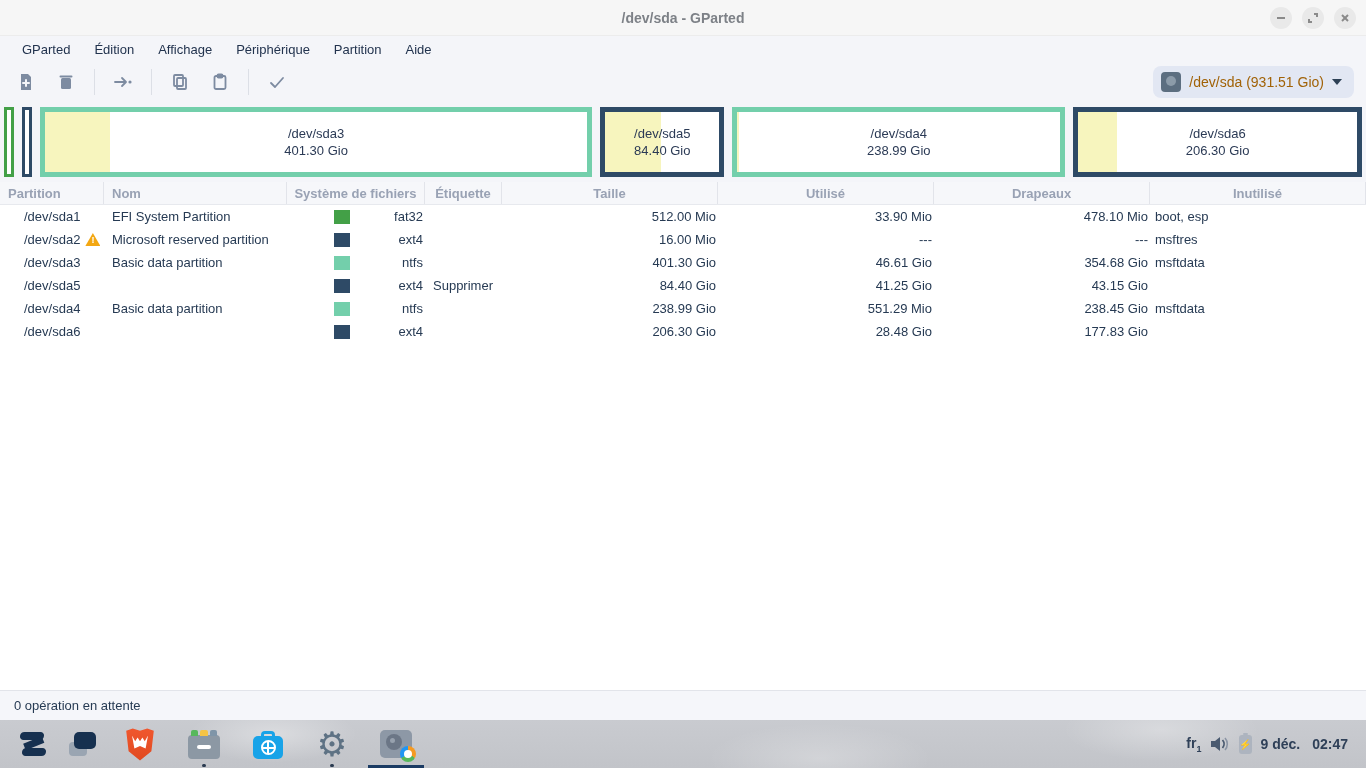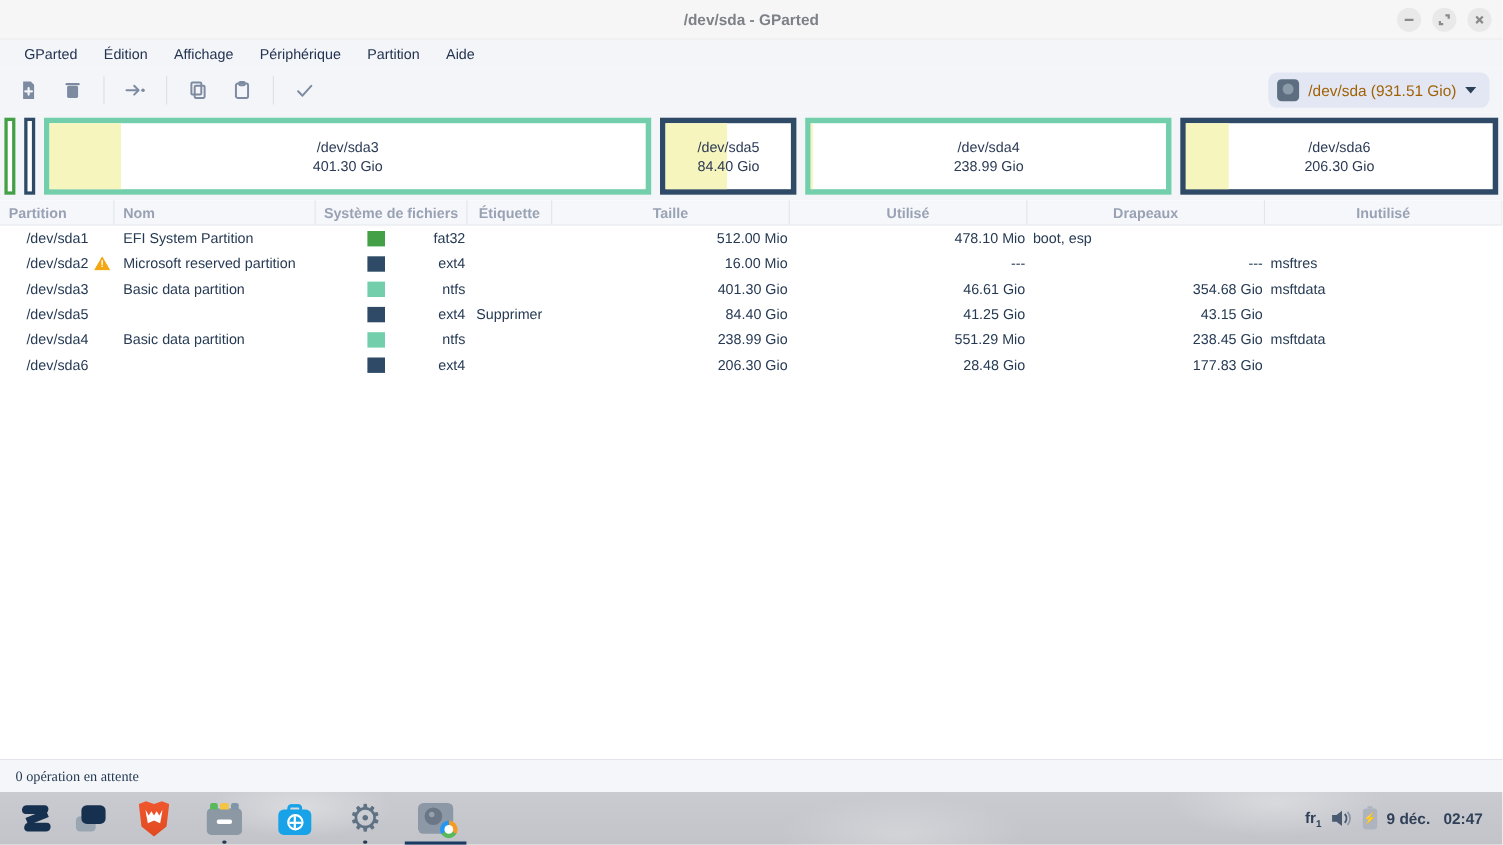--- a/index.html
+++ b/index.html
@@ -56,21 +56,21 @@
   .td.c2 { position:relative; justify-content:flex-end; padding-right:2px; }
   .td.c2 .swatch { position:absolute; left:47px; width:16px; height:14px; }
   .td.c3 { padding-left:8px; }
   .td.c4,.td.c5,.td.c6 { justify-content:flex-end; padding-right:2px; }
   .td.c7 { padding-left:5px; }
   .warn { width:15px; height:13px; background:#f3a712; clip-path:polygon(50% 0,100% 100%,0 100%);
     display:flex; align-items:flex-end; justify-content:center; color:#fff; font-size:9px; font-weight:700; line-height:11px; }
 
   
   .statusbar { height:30px; background:#f5f6fa; border-top:1px solid #e2e4ea; display:flex;
-    align-items:center; padding-left:14px; flex:none;font-family:Liberation Serif, serif; }
+    align-items:center; padding-left:14px; flex:none; }
 
   
   .taskbar { height:48px; flex:none; position:relative; display:flex; align-items:center;
     background:
       radial-gradient(120px 40px at 20% 30%, rgba(255,255,255,.35), rgba(255,255,255,0) 70%),
       radial-gradient(160px 50px at 60% 80%, rgba(255,255,255,.25), rgba(255,255,255,0) 70%),
       radial-gradient(140px 45px at 85% 20%, rgba(255,255,255,.3), rgba(255,255,255,0) 70%),
       linear-gradient(#c9cbd0,#c2c4c9); }
   .dock { display:flex; align-items:center; height:100%; padding-left:8px; }
   .dock-slot { width:64px; height:48px; display:flex; align-items:center; justify-content:center; position:relative; cursor:pointer; }
@@ -254,20 +254,21 @@
           <div class="td c0">
             <span>/dev/sda1</span>
           </div>
           <div class="td c1">EFI System Partition</div>
           <div class="td c2">
             <span class="swatch" style="background: rgb(67, 160, 71);"></span>
             <span>fat32</span>
           </div>
           <div class="td c3"></div>
           <div class="td c4">512.00 Mio</div>
+          <div class="td c5">33.90 Mio</div>
           <div class="td c6">478.10 Mio</div>
           <div class="td c7">boot, esp</div>
         </div>
         <div class="tr">
           <div class="td c0">
             <span>/dev/sda2</span>
             <span class="warn">!</span>
           </div>
           <div class="td c1">Microsoft reserved partition</div>
           <div class="td c2">

